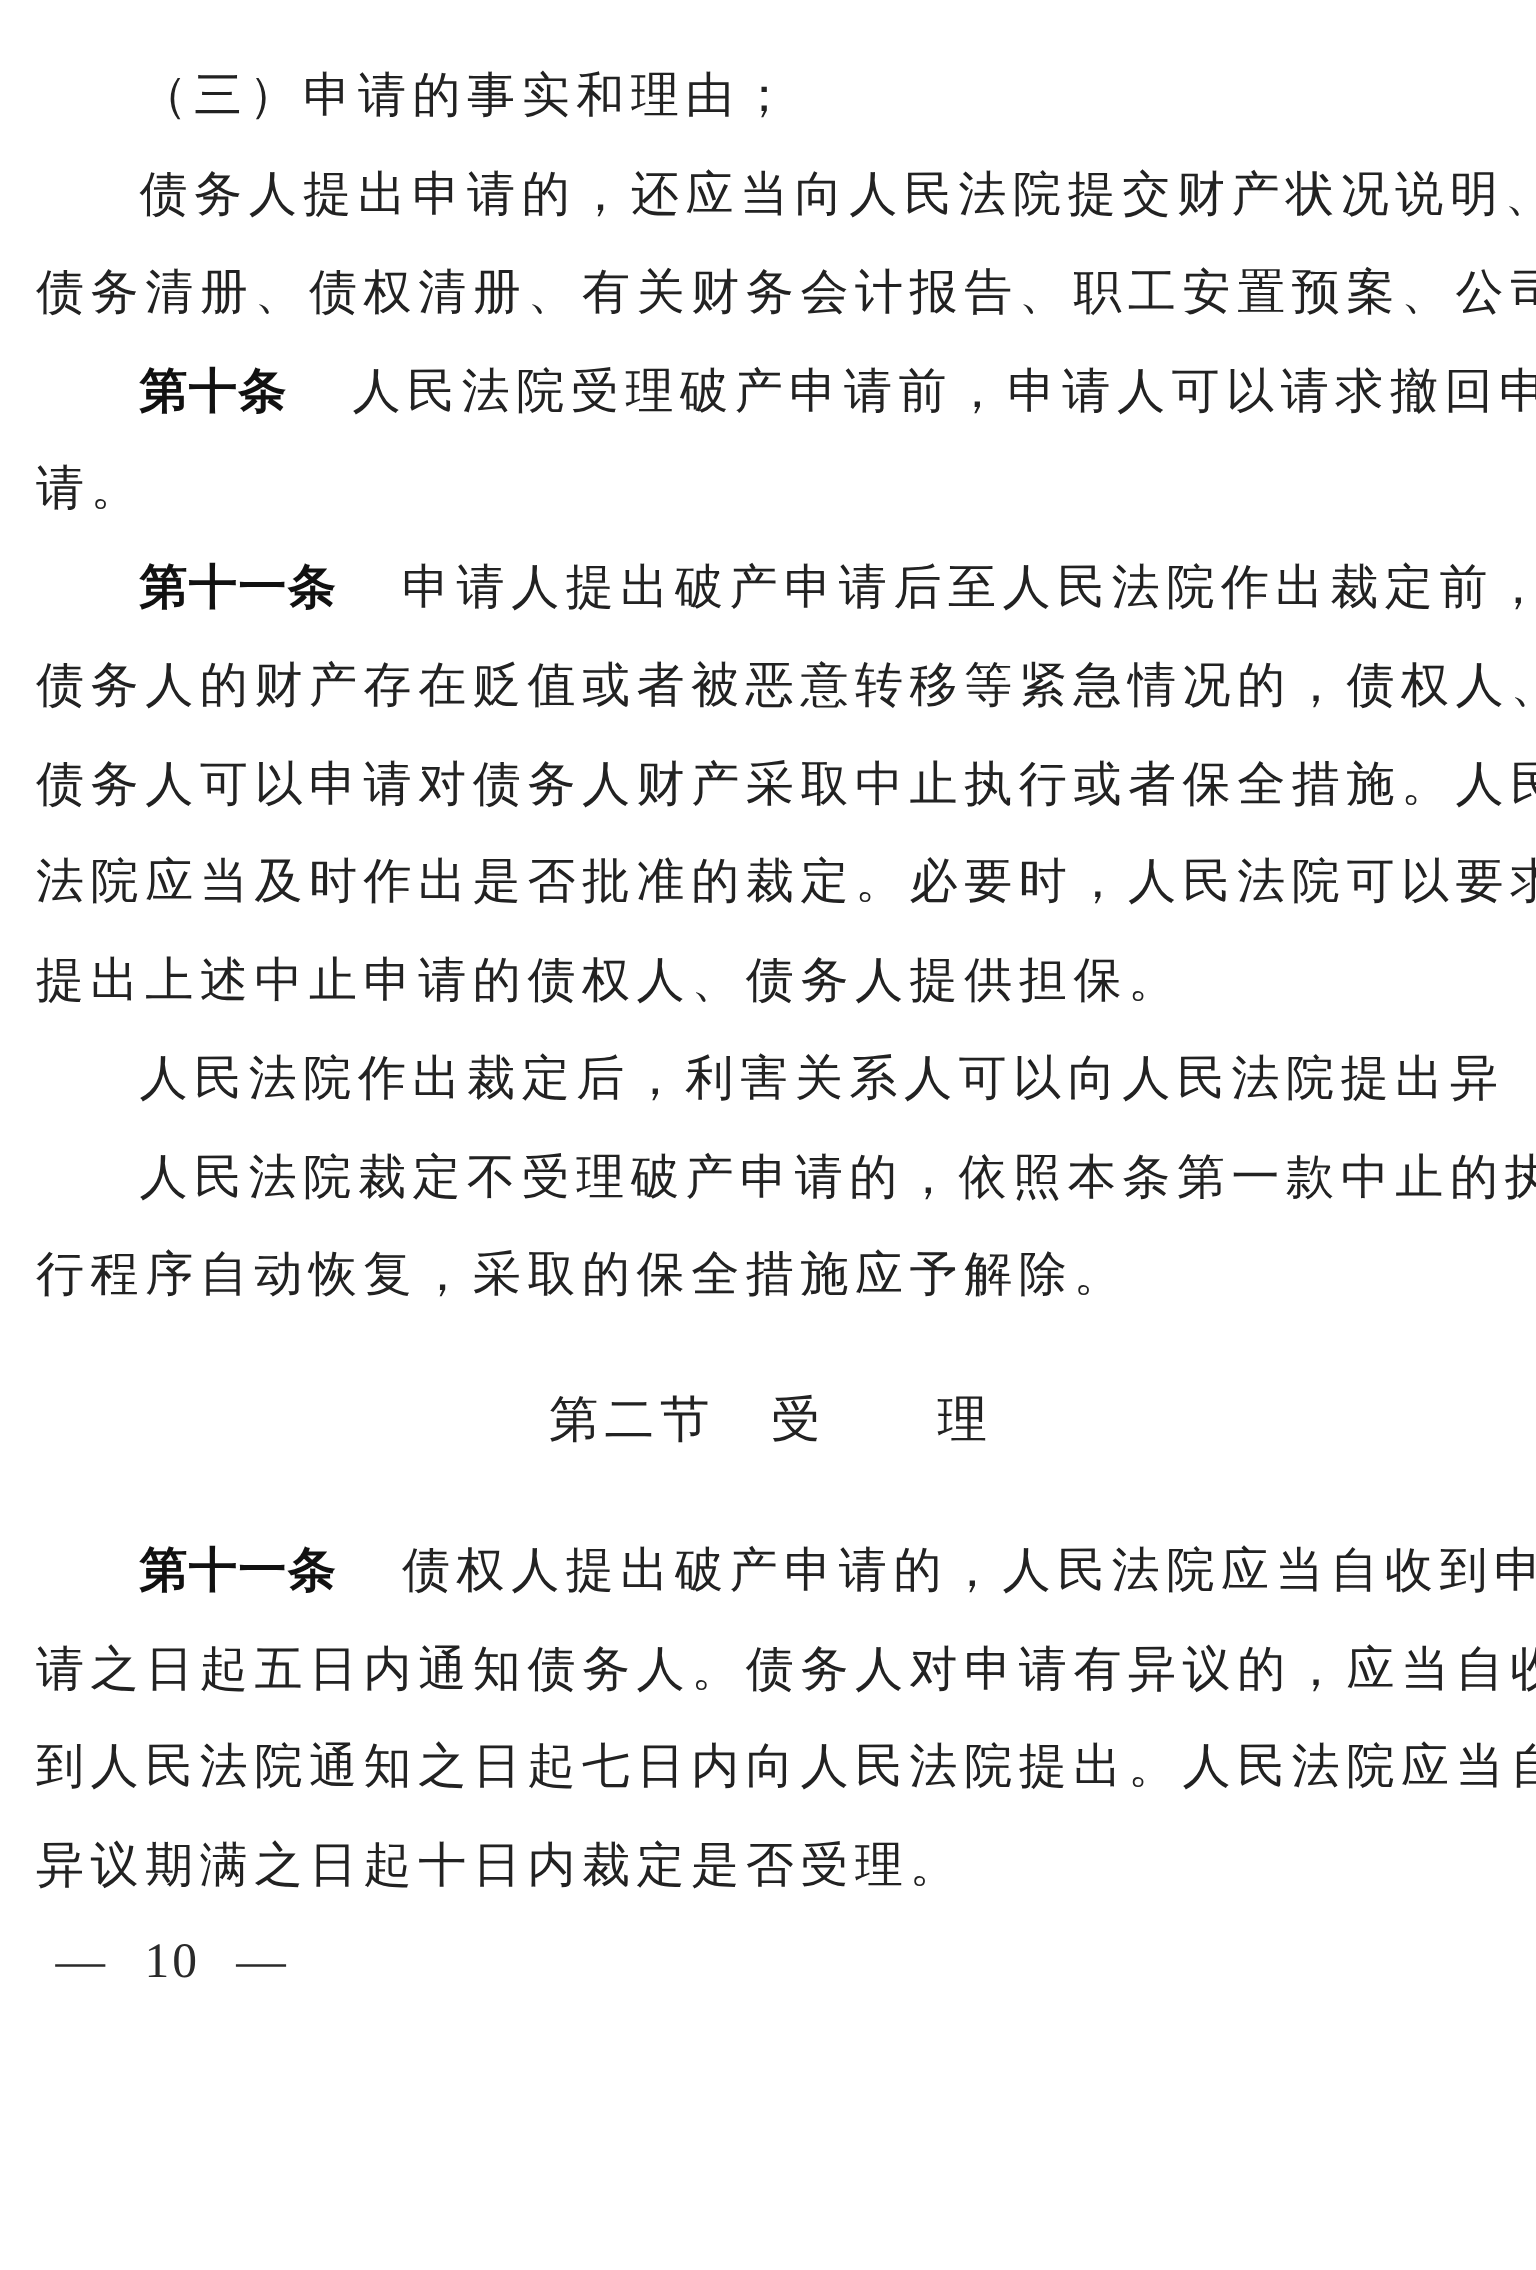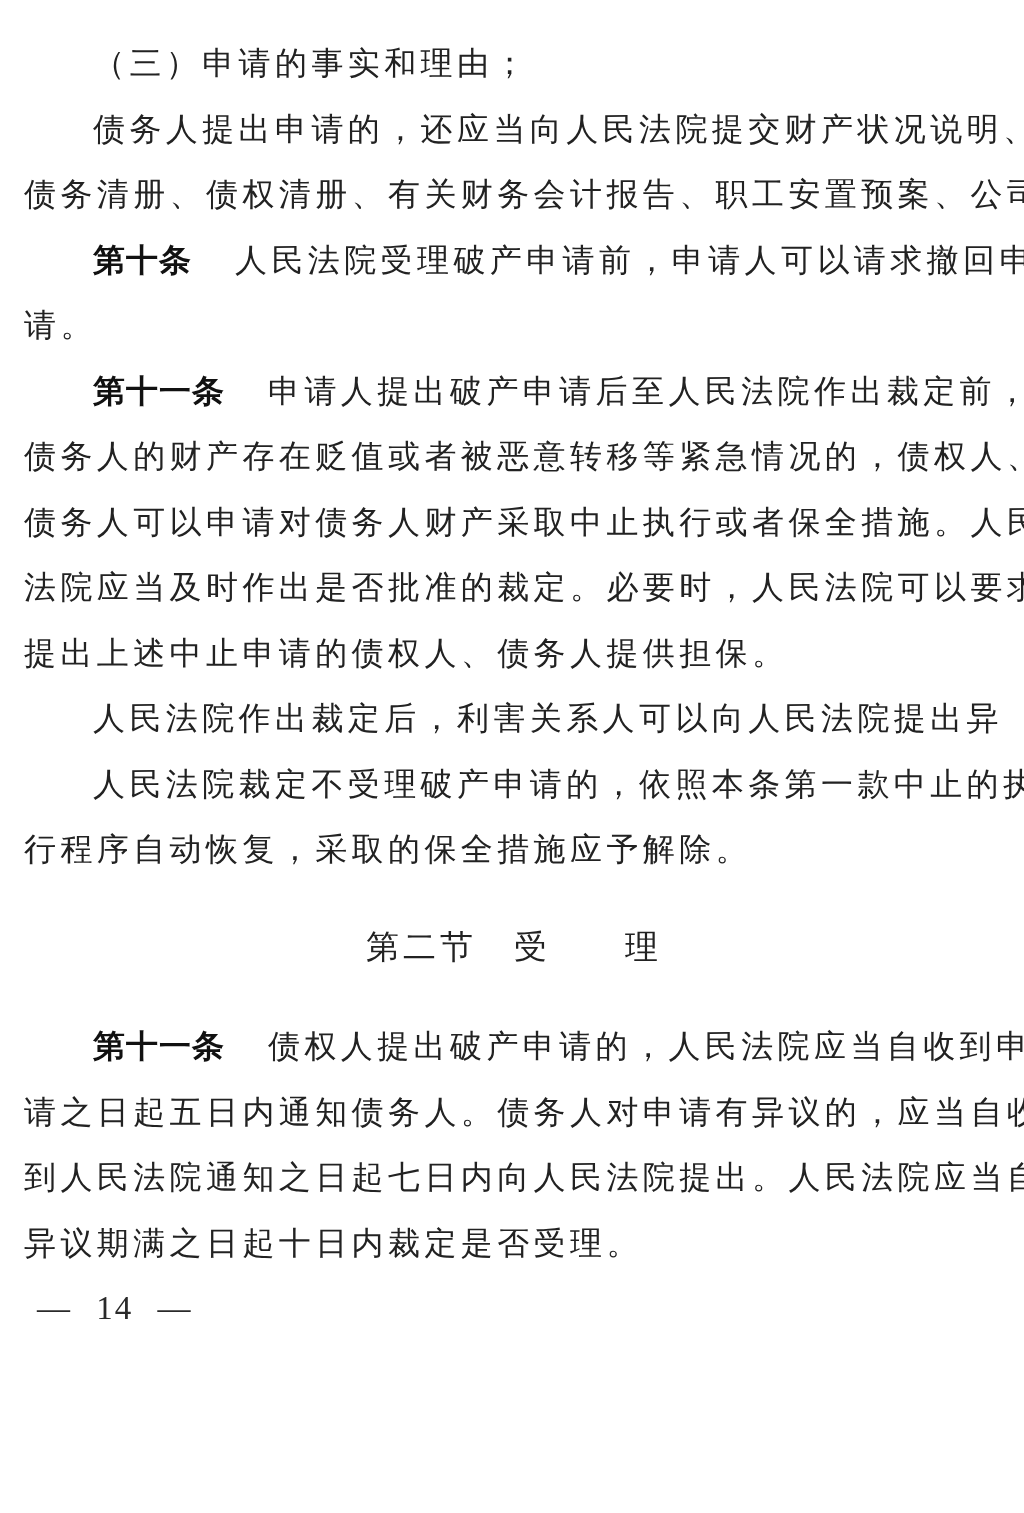--- a/index.html
+++ b/index.html
@@ -82,16 +82,16 @@
     <div class="line indent"><span>人民法院裁定不受理破产申请的，依照本条第一款中止的执</span></div>
     <div class="line"><span>行程序自动恢复，采取的保全措施应予解除。</span></div>
 
     <div class="section-heading">第二节　受　　理</div>
 
     <div class="line indent"><span class="art">第十一条</span><span>债权人提出破产申请的，人民法院应当自收到申</span></div>
     <div class="line"><span>请之日起五日内通知债务人。债务人对申请有异议的，应当自收</span></div>
     <div class="line"><span>到人民法院通知之日起七日内向人民法院提出。人民法院应当自</span></div>
     <div class="line"><span>异议期满之日起十日内裁定是否受理。</span></div>
 
-    <div class="footer">— 14 —</div>
+    <div class="footer">— 10 —</div>
 
   </div>
 </div>
 
 </body></html>

